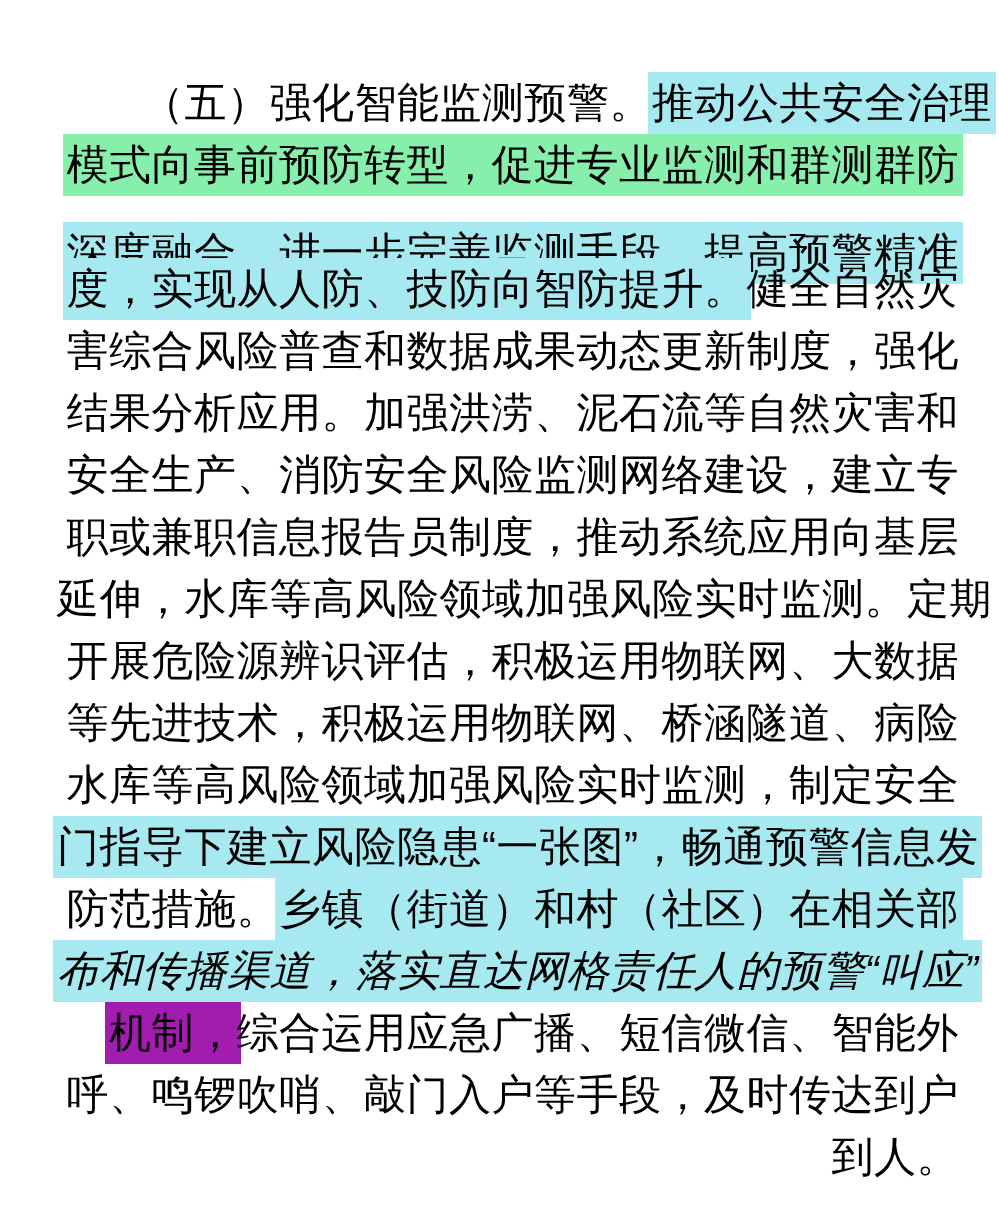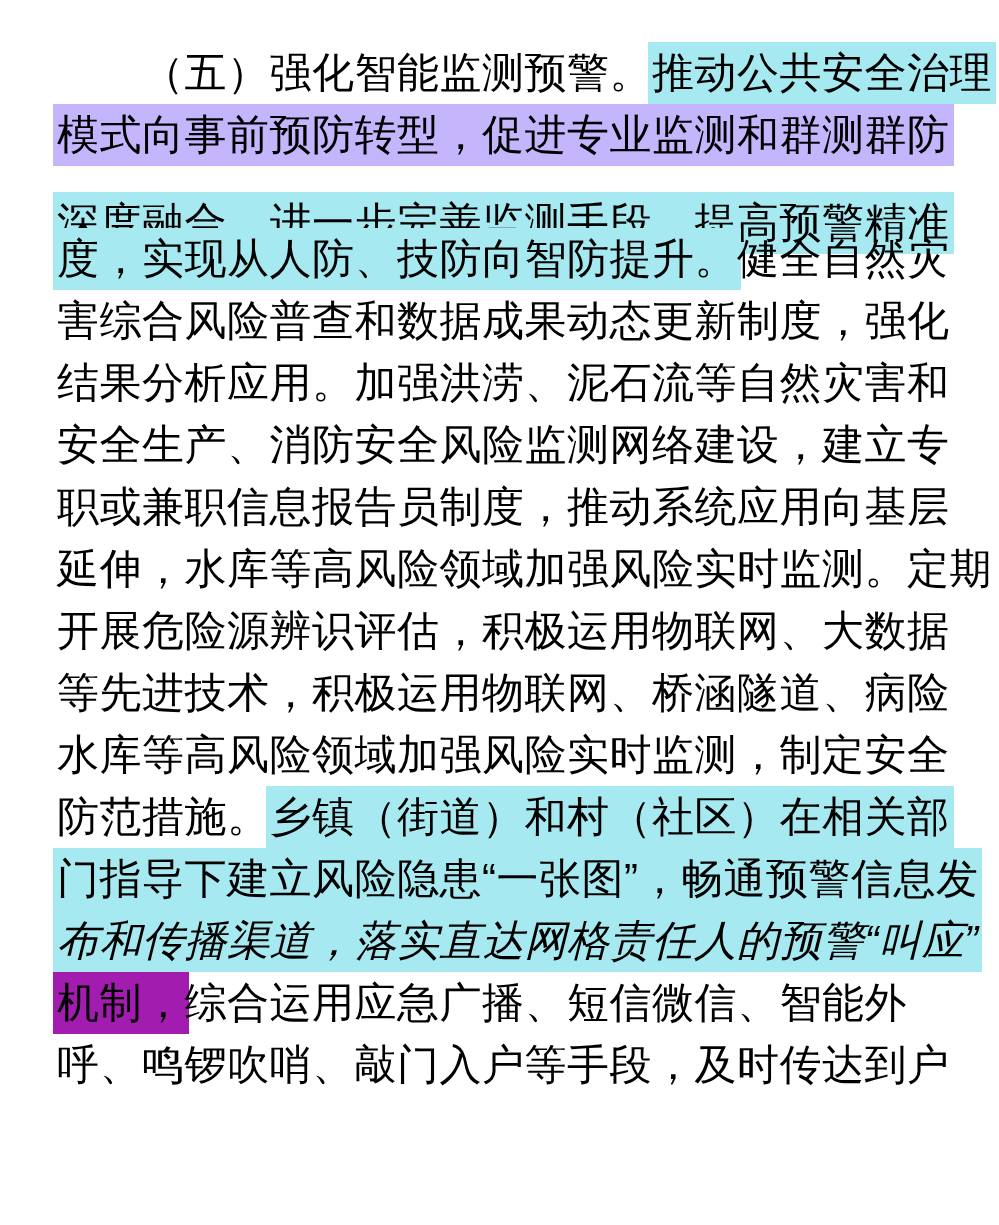--- a/index.html
+++ b/index.html
@@ -6,24 +6,25 @@
     margin: 0;
     padding: 0;
     background: #ffffff;
   }
   .page {
     position: relative;
     width: 999px;
     height: 1225px;
     background: #ffffff;
     box-sizing: border-box;
-    padding-top: 42px;
+    padding-top: 72px;
     overflow: hidden;
     font-family: "Liberation Sans", "DejaVu Sans", sans-serif;
     color: #000000;
+    text-align: right;
   }
   .paragraph {
     padding-left: 57px;
     padding-right: 40px;
   }
   .text-line {
     height: 62px;
     line-height: 62px;
     white-space: nowrap;
     font-size: 42px;
@@ -44,30 +45,31 @@
     padding: 0 4px;
     margin: 0 -4px;
   }
 </style>
 </head>
 <body>
 
 <main class="page">
   <div class="paragraph" id="paragraph">
       <div class="text-line indent"><span class="seg">（五）强化智能监测预警。</span><span class="seg hl" style="background-color: rgb(166, 233, 240);">推动公共安全治理</span></div>
-      <div class="text-line"><span class="seg hl" style="background-color: #c4b5fd;">模式向事前预防转型，促进专业监测和群测群防</span></div>
+      <div class="text-line"><span class="seg hl" style="background-color: #86efac;">模式向事前预防转型，促进专业监测和群测群防</span></div>
       <div class="text-line"><span class="seg hl" style="background-color: rgb(166, 233, 240); margin-top: 26px;">深度融合，进一步完善监测手段，提高预警精准</span></div>
       <div class="text-line"><span class="seg hl" style="background-color: rgb(166, 233, 240);">度，实现从人防、技防向智防提升。</span><span class="seg">健全自然灾</span></div>
       <div class="text-line"><span class="seg">害综合风险普查和数据成果动态更新制度，强化</span></div>
       <div class="text-line"><span class="seg">结果分析应用。加强洪涝、泥石流等自然灾害和</span></div>
       <div class="text-line"><span class="seg">安全生产、消防安全风险监测网络建设，建立专</span></div>
       <div class="text-line"><span class="seg">职或兼职信息报告员制度，推动系统应用向基层</span></div>
       <div class="text-line"><span class="seg">延伸，水库等高风险领域加强风险实时监测。定期</span></div>
       <div class="text-line"><span class="seg">开展危险源辨识评估，积极运用物联网、大数据</span></div>
       <div class="text-line"><span class="seg">等先进技术，积极运用物联网、桥涵隧道、病险</span></div>
       <div class="text-line"><span class="seg">水库等高风险领域加强风险实时监测，制定安全</span></div>
+      <div class="text-line"><span class="seg hl" style="background-color: rgb(166, 233, 240);">门指导下建立风险隐患“一张图”，畅通预警信息发</span></div>
       <div class="text-line"><span class="seg">防范措施。</span><span class="seg hl" style="background-color: rgb(166, 233, 240);">乡镇（街道）和村（社区）在相关部</span></div>
-      <div class="text-line"><span class="seg hl" style="background-color: rgb(166, 233, 240);">门指导下建立风险隐患“一张图”，畅通预警信息发</span></div>
       <div class="text-line"><span class="seg hl" style="background-color: rgb(166, 233, 240); font-style: italic;">布和传播渠道，落实直达网格责任人的预警“叫应”</span></div>
       <div class="text-line"><span class="seg hl" style="background-color: #a21caf;">机制，</span><span class="seg">综合运用应急广播、短信微信、智能外</span></div>
       <div class="text-line"><span class="seg">呼、鸣锣吹哨、敲门入户等手段，及时传达到户</span></div>
+      <div class="text-line"><span class="seg">到人。</span></div>
     </div>
 </main>
 
 </body></html>

